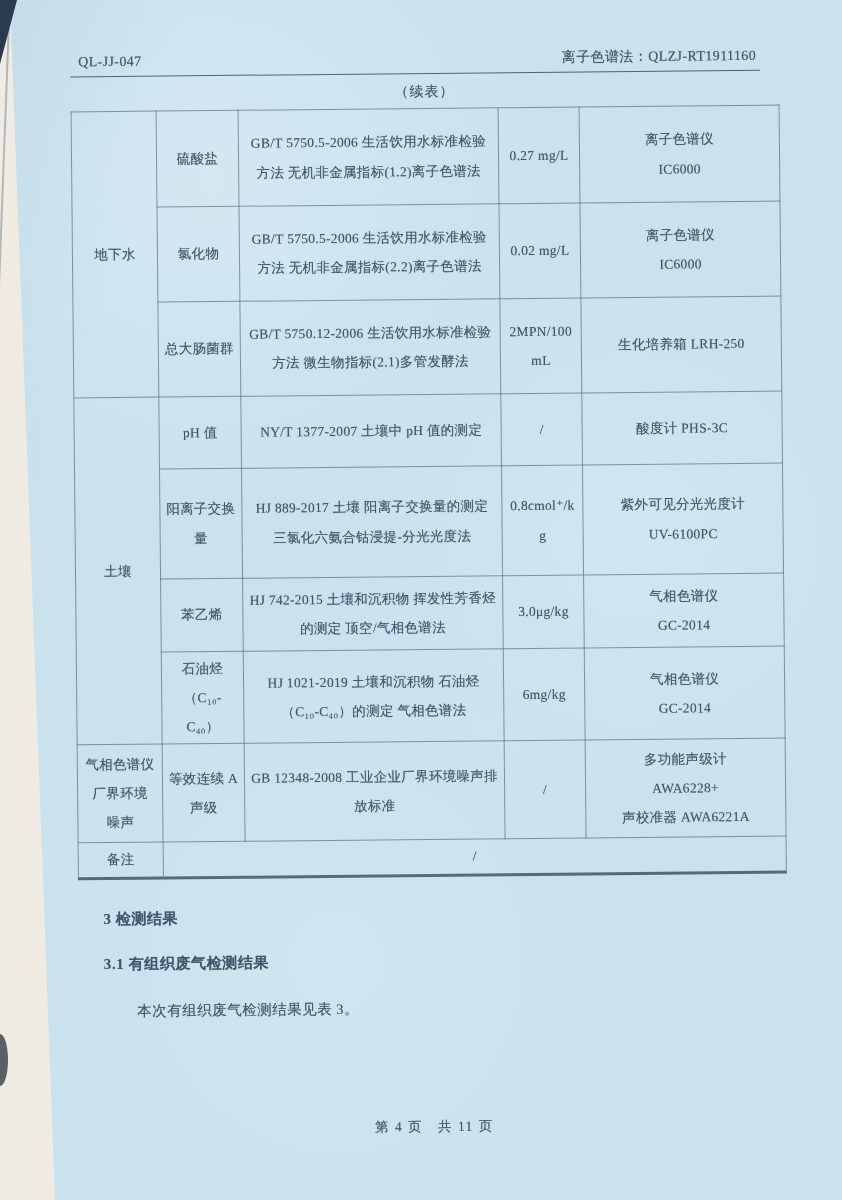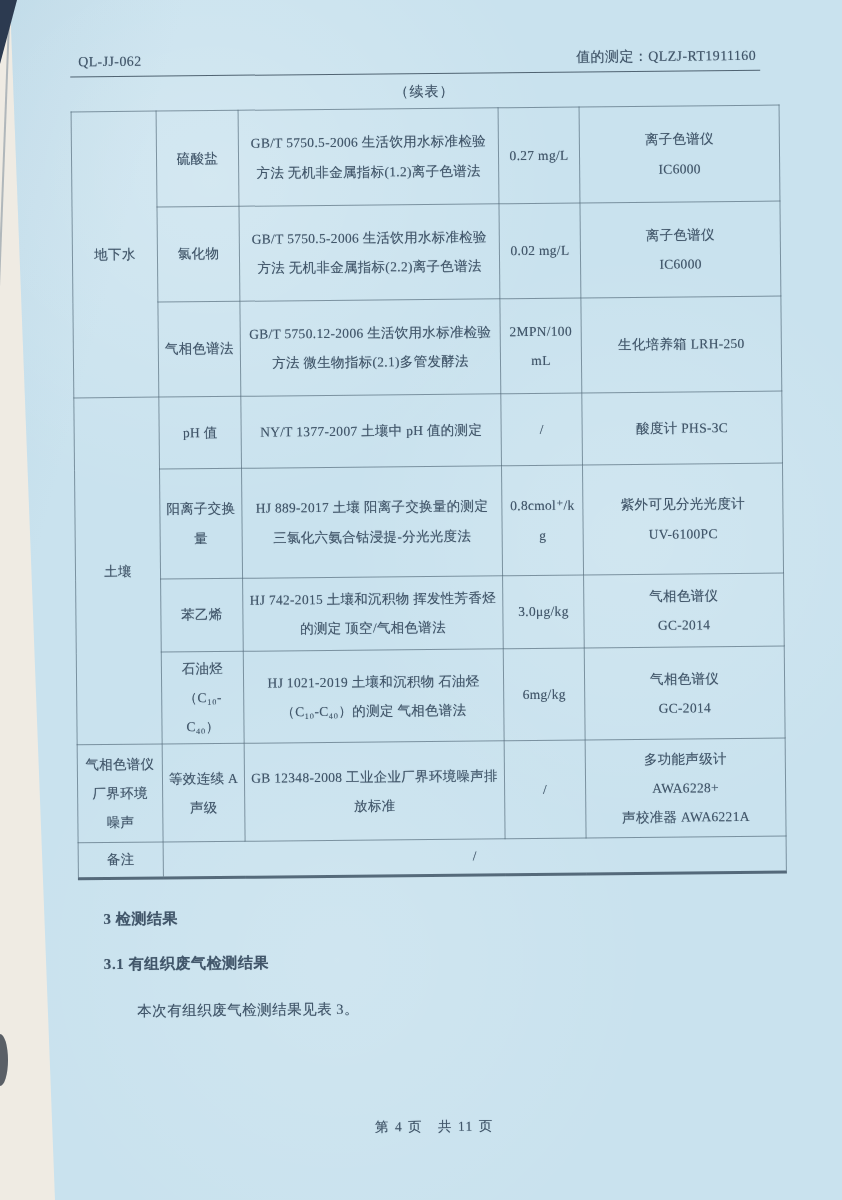--- a/index.html
+++ b/index.html
@@ -68,22 +68,22 @@
 <body>
 
 <div class="paper"></div>
 <div class="edge-line"></div>
 <div class="corner-tri"></div>
 <div class="clip-mark"></div>
 
 <div class="content">
 
   <div class="hdr">
-    <span>QL-JJ-062</span>
-    <span><span>值的测定：</span><span>QLZJ-RT1911160</span></span>
+    <span>QL-JJ-047</span>
+    <span><span>离子色谱法：</span><span>QLZJ-RT1911160</span></span>
   </div>
 
   <div class="cont-label">（续表）</div>
 
   <table>
     <colgroup>
       <col style="width:85px">
         <col style="width:82px">
         <col style="width:260px">
         <col style="width:81px">
@@ -99,21 +99,21 @@
 IC6000</td>
       </tr>
       <tr class="r1">
         <td>氯化物</td>
         <td>GB/T 5750.5-2006 生活饮用水标准检验方法 无机非金属指标(2.2)离子色谱法</td>
         <td>0.02 mg/L</td>
         <td>离子色谱仪
 IC6000</td>
       </tr>
       <tr class="r2">
-        <td>气相色谱法</td>
+        <td>总大肠菌群</td>
         <td>GB/T 5750.12-2006 生活饮用水标准检验方法 微生物指标(2.1)多管发酵法</td>
         <td>2MPN/100 mL</td>
         <td>生化培养箱 LRH-250</td>
       </tr>
       <tr class="r3">
         <td rowspan="4">土壤</td>
         <td>pH 值</td>
         <td>NY/T 1377-2007 土壤中 pH 值的测定</td>
         <td>/</td>
         <td>酸度计 PHS-3C</td>

